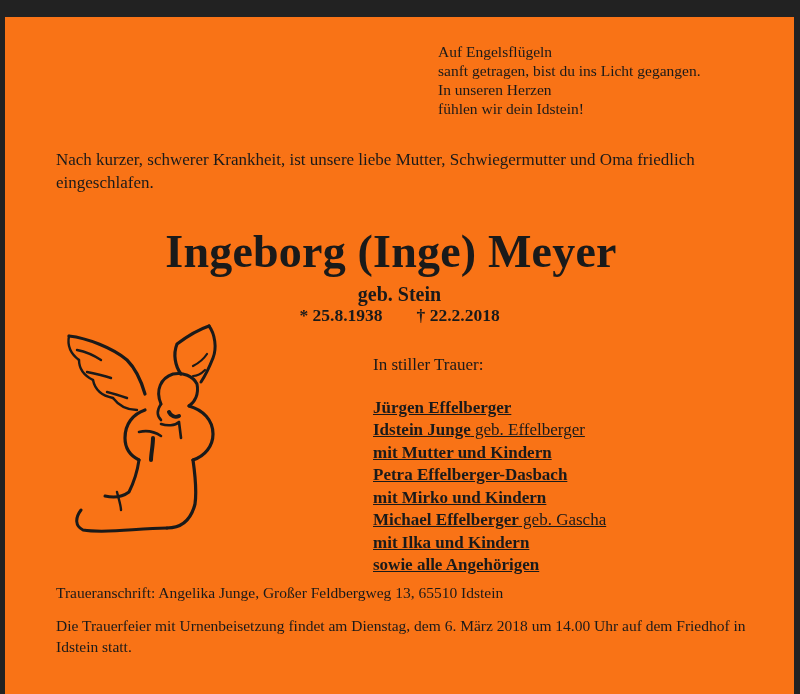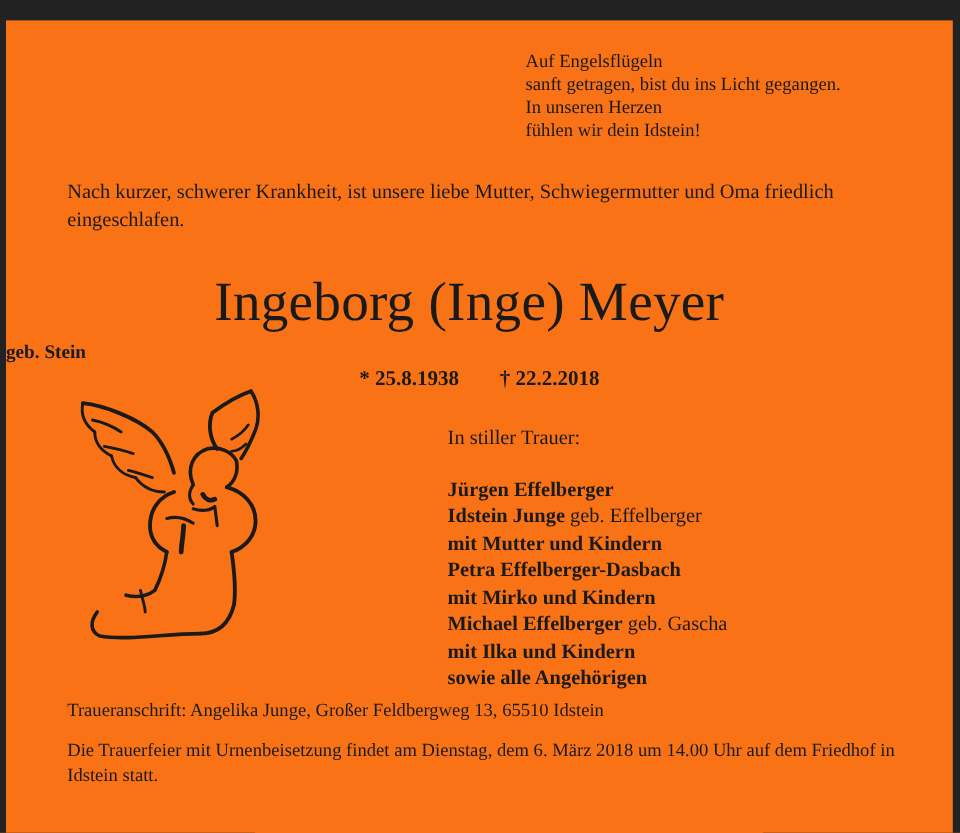--- a/index.html
+++ b/index.html
@@ -16,38 +16,38 @@
   .abs { position: absolute; }
   .poem {
     left: 433px; top: 25px; font-size: 15.5px; line-height: 19px;
   }
   .poem div { white-space: nowrap; }
   .intro {
     left: 51px; top: 131px; width: 730px; font-size: 17px; line-height: 23px;
   }
   .name {
     left: 0; width: 772px; top: 208px; text-align: center;
-    font-size: 46px; font-weight: normal; letter-spacing: 0.2px; line-height: 54px;
+    font-size: 46px; font-weight: bold; letter-spacing: 0.2px; line-height: 54px;
   }
   .maiden {
-    left: 0; width: 789px; top: 267px; text-align: left;
-    font-size: 16px; font-weight: bold; line-height: 20px;
+    left: 0; width: 789px; top: 267px; text-align: center;
+    font-size: 20px; font-weight: bold; line-height: 20px;
   }
   .dates {
     left: 0; width: 789px; top: 287px; text-align: center;
     font-size: 17.5px; font-weight: bold; line-height: 22px;
   }
   .dates span { display: inline-block; }
   .dates .gap { width: 34px; }
   .angel { left: 52px; top: 297px; width: 170px; height: 222px; }
   .mourners {
     left: 368px; top: 337px; font-size: 17px; line-height: 22.5px;
   }
   .mourners .label { font-weight: normal; margin-bottom: 20px; }
-  .mourners .row { white-space: nowrap; }
+  .mourners .row { white-space: nowrap; text-decoration: underline; }
   .mourners .b { font-weight: bold; }
   .mourners .n { font-weight: normal; }
   .address {
     left: 51px; top: 566px; font-size: 15.5px; line-height: 20px; white-space: nowrap;
   }
   .ceremony {
     left: 51px; top: 598px; width: 720px; font-size: 15.5px; line-height: 21px;
   }
 </style>
 </head>

